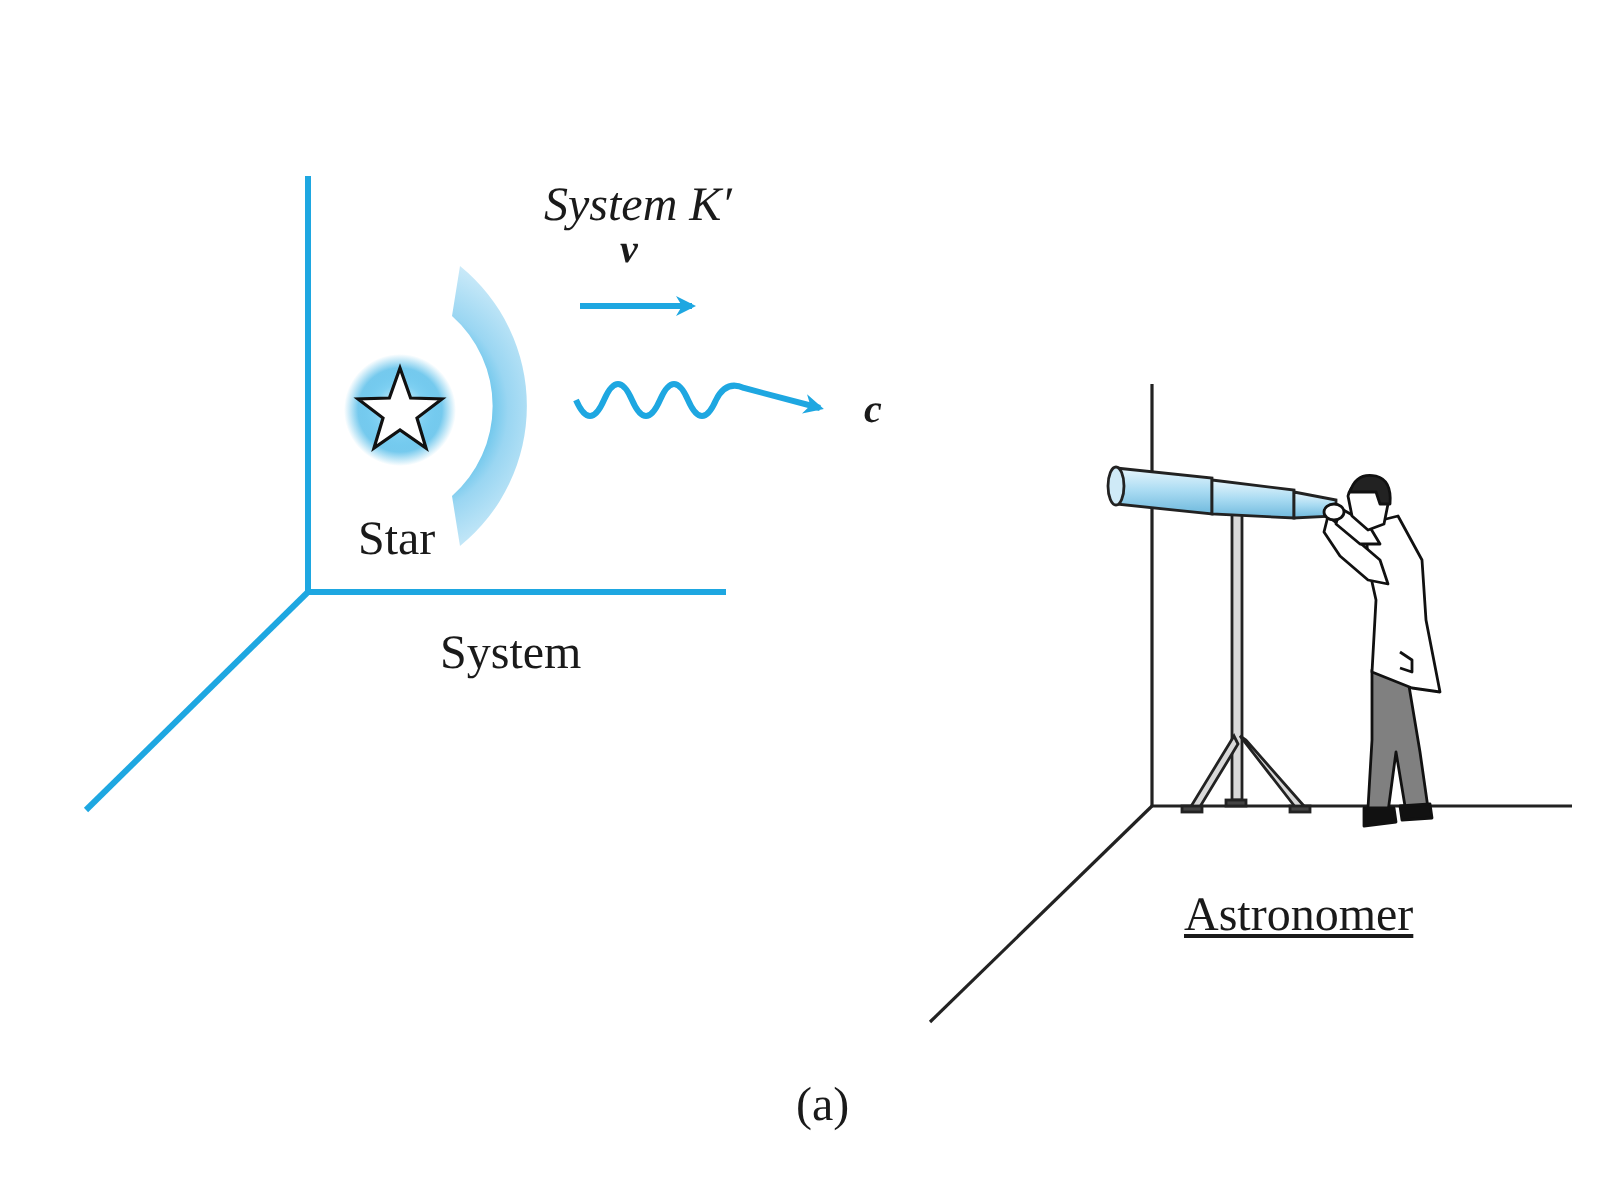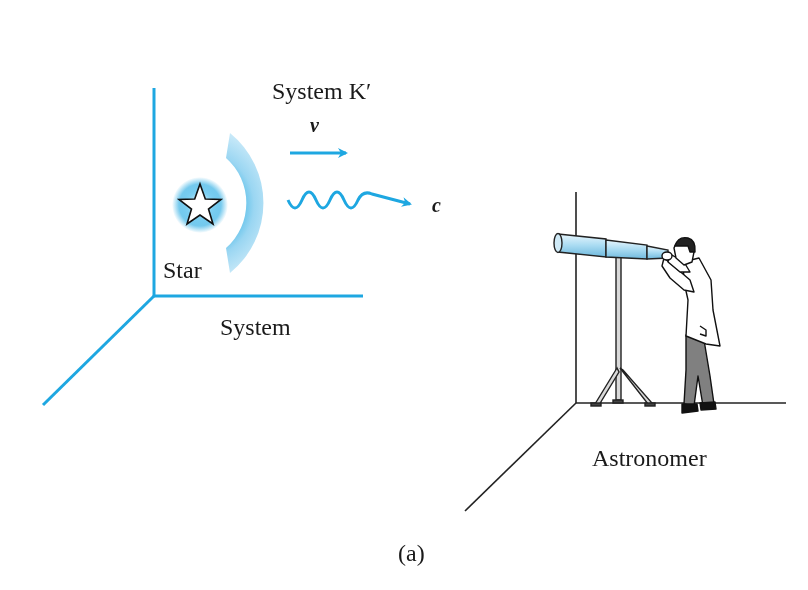--- a/index.html
+++ b/index.html
@@ -96,22 +96,22 @@
 
       <path d="M674,248 Q676,240 686,240 Q694,242 694,252 L692,262 L684,265 L676,258 Z" fill="#ffffff"></path>
 
       <path d="M675,246 Q678,236 688,238 Q696,240 695,252 L690,252 L688,246 L680,246 Z" fill="#222"></path>
 
       <ellipse cx="667" cy="256" rx="5" ry="4" fill="#ffffff"></ellipse>
     </g>
   </svg>
 
   
-  <div class="lbl lbl-big" style="left:272px; top:78px;">System K′</div>
+  <div class="lbl lbl-big" style="left:272px; top:90px;font-style:italic;">System K′</div>
   <div class="lbl lbl-ital" style="left:310px; top:114px; font-size:20px;">v⃗</div>
   <div class="lbl lbl-ital" style="left:432px; top:194px; font-size:20px;">c</div>
-  <div class="lbl lbl-big" style="left:163px; top:257px;">Star</div>
+  <div class="lbl lbl-big" style="left:179px; top:257px;">Star</div>
   <div class="lbl lbl-big" style="left:220px; top:314px;">System</div>
 
-  <div class="lbl lbl-big" style="left:592px; top:445px;">Astronomer</div>
+  <div class="lbl lbl-big" style="left:592px; top:445px;text-decoration:underline;">Astronomer</div>
 
   <div class="lbl lbl-big" style="left:398px; top:540px;">(a)</div>
 </div>
 
 </body></html>

